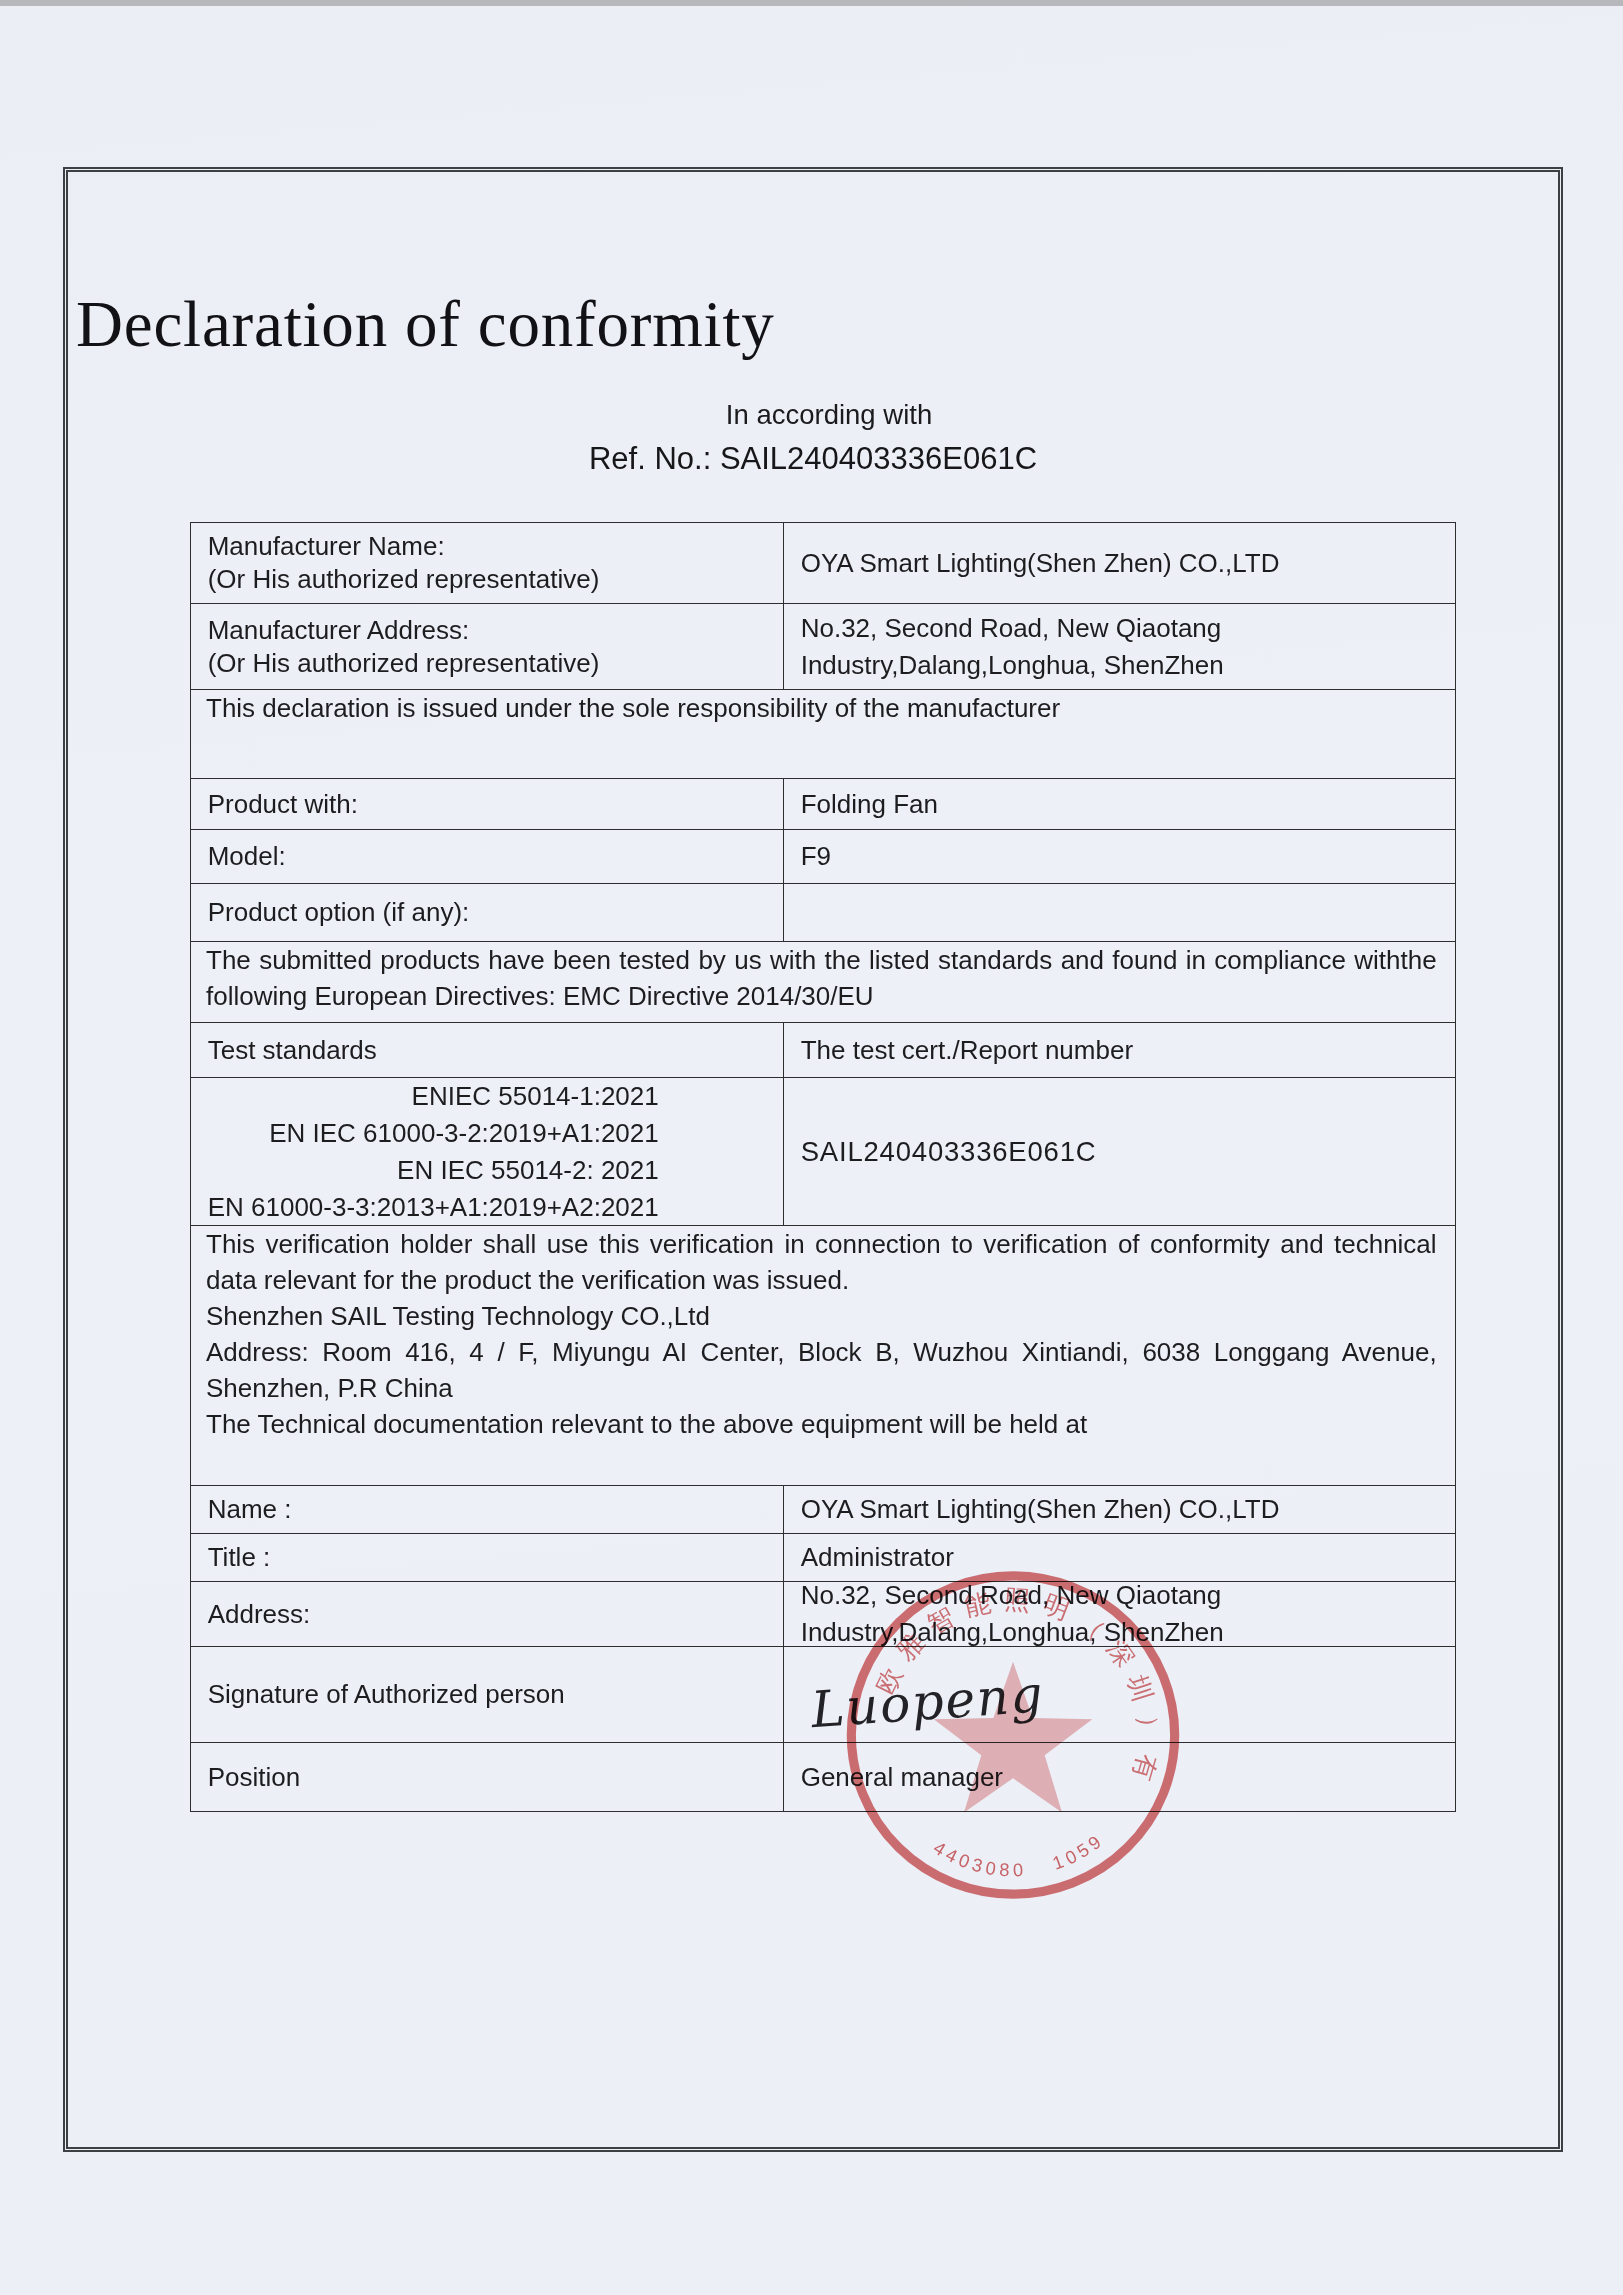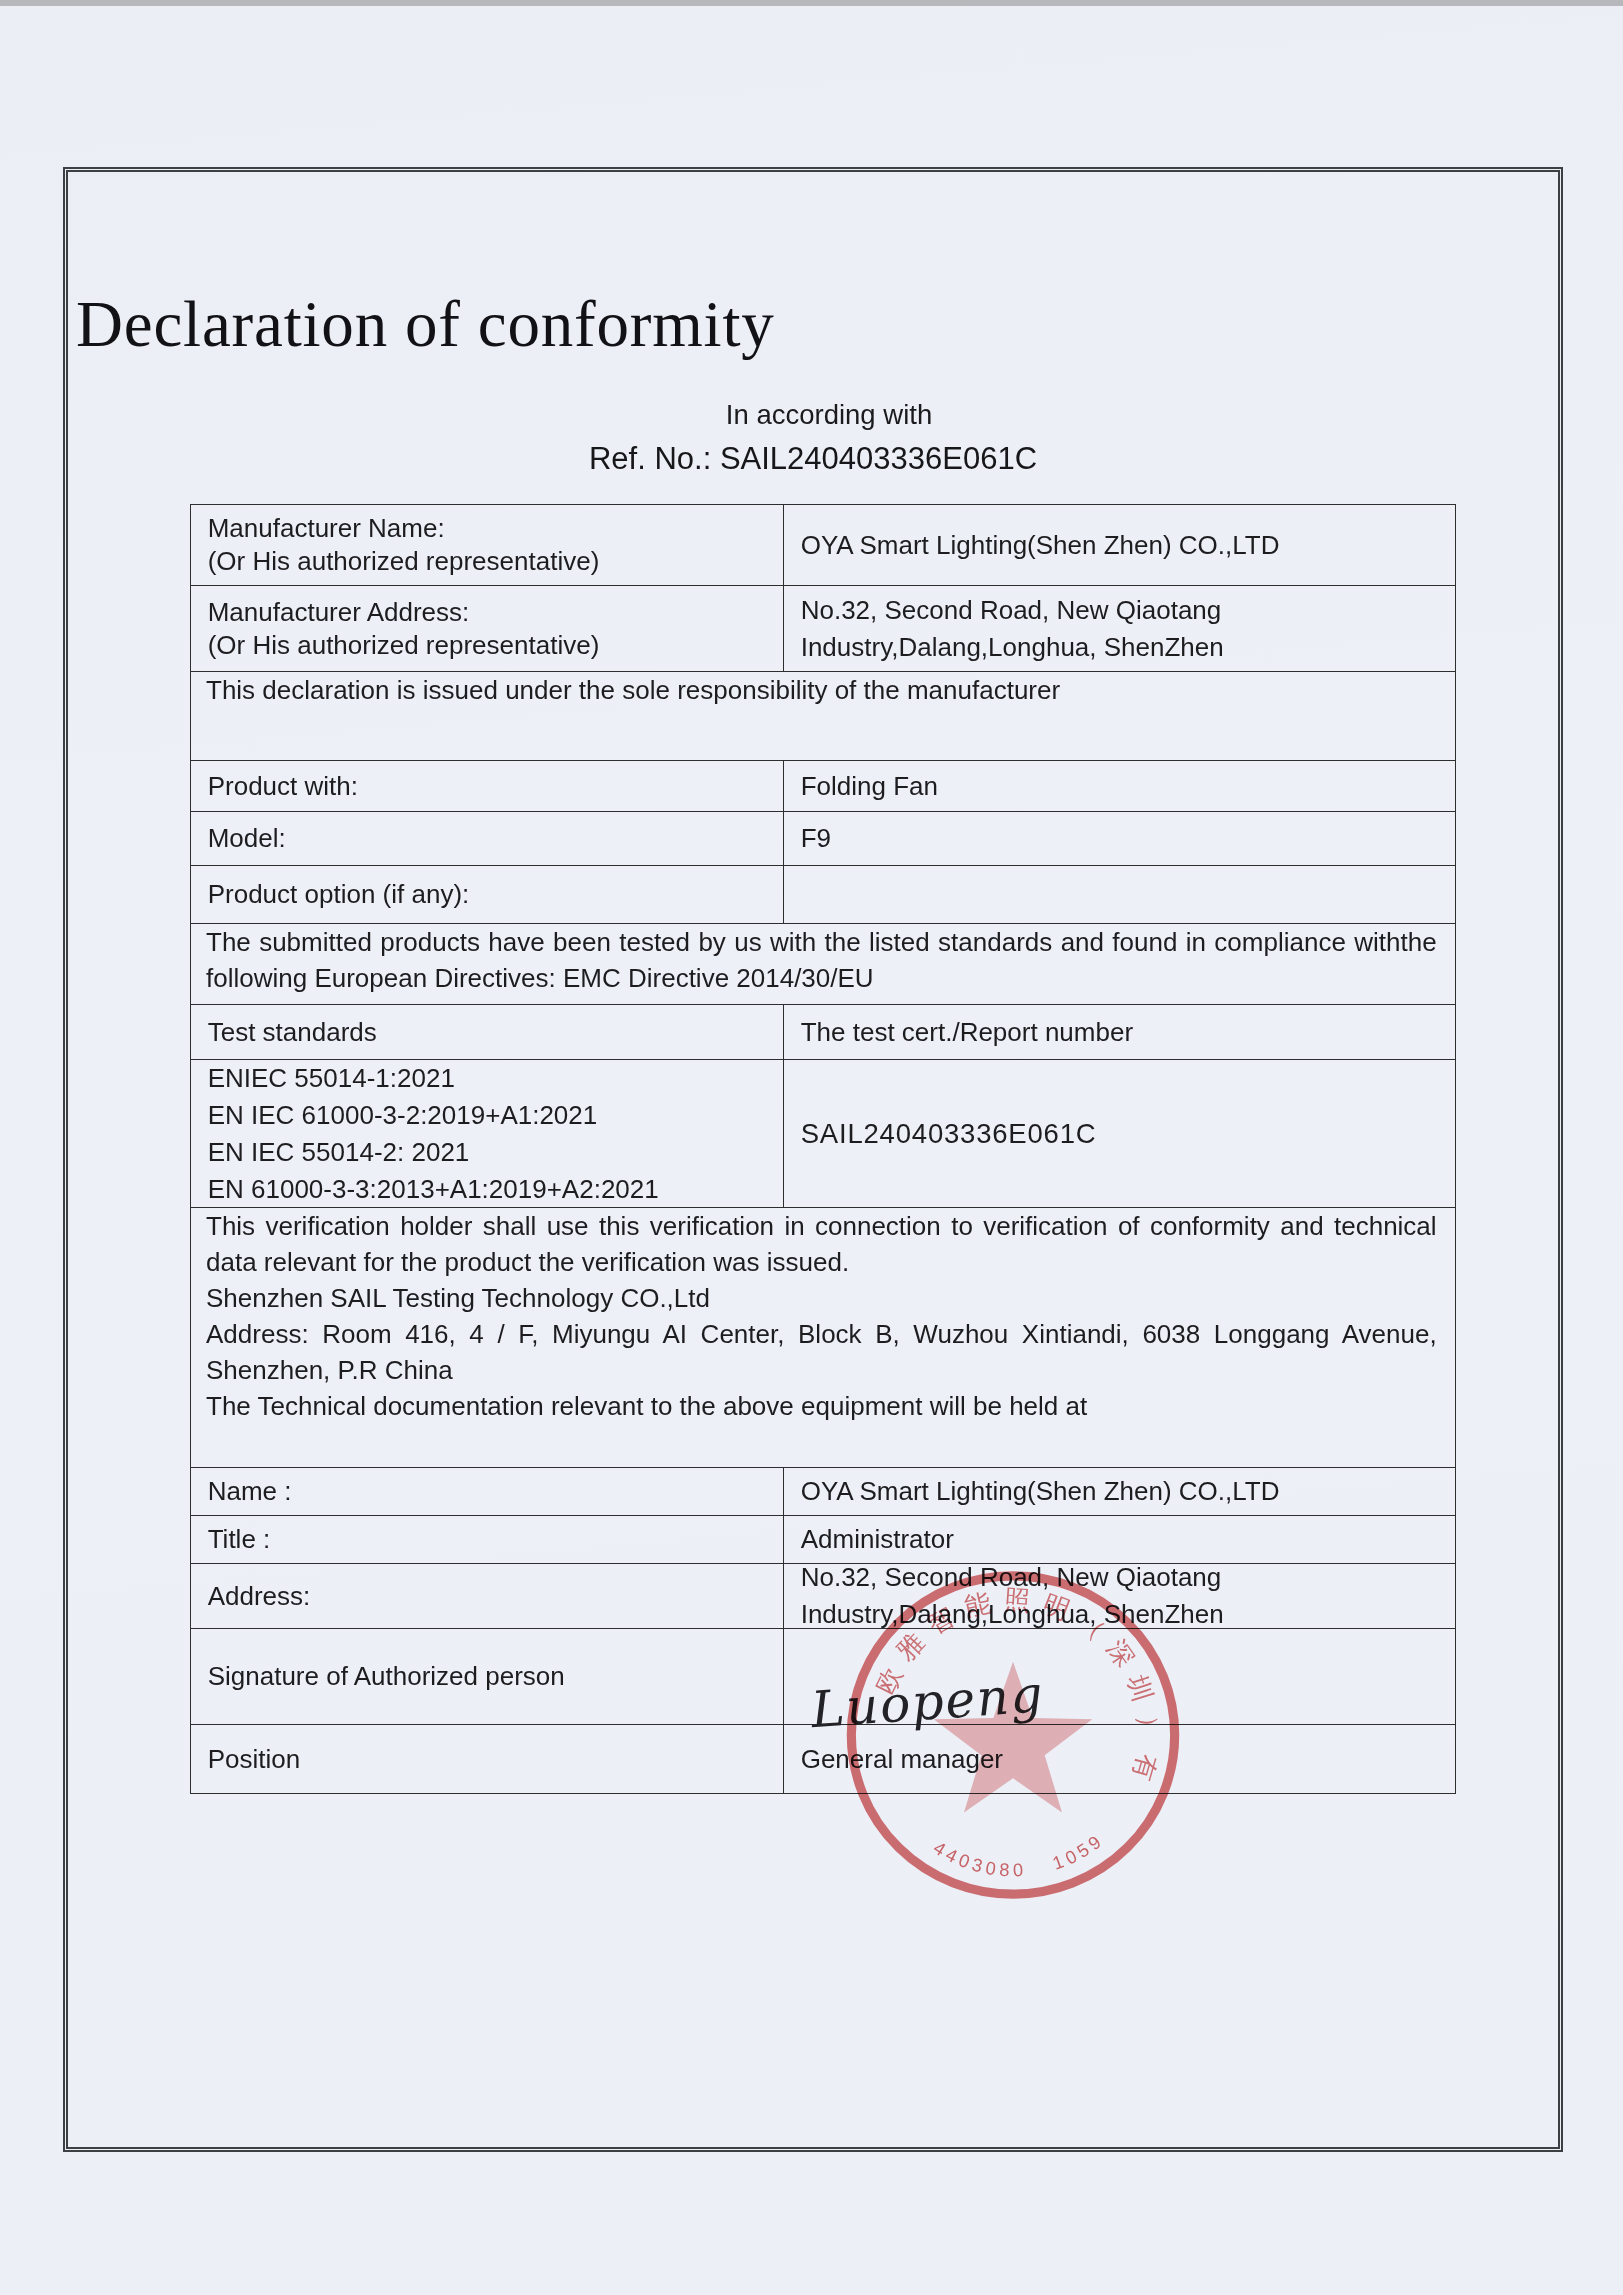--- a/index.html
+++ b/index.html
@@ -29,37 +29,37 @@
   }
   .subtitle{
     position:absolute;top:227px;left:0;width:100%;
     text-align:center;font-size:27.5px;color:#1b1b1e;margin-left:16px;
   }
   .refno{
     position:absolute;top:269px;left:0;width:100%;
     text-align:center;font-size:31px;color:#17171a;
   }
   .tbl{
-    position:absolute;left:122px;top:332px;width:1266px;
+    position:absolute;left:122px;top:350px;width:1266px;
     border:1.7px solid var(--line);
     font-size:26px;
   }
   .row{display:flex;border-bottom:1.7px solid var(--line);}
   .row:last-child{border-bottom:none;}
   .cell{display:flex;align-items:center;padding:0 16.7px;}
   .label{width:593px;border-right:1.7px solid var(--line);}
   .value{flex:1;}
   .pre{white-space:pre-line;}
   .lh40{line-height:33px;}
   .lh44{line-height:37px;}
   .note-cell{width:100%;display:flex;align-items:flex-start;padding:0 18.4px 0 15px;}
   .note-cell > span{display:block;width:100%;text-align:justify;white-space:pre-line;line-height:36px;}
   .r1{height:81px;}  .r2{height:86px;} .r3{height:89px;}
   .r4{height:51px;}  .r5{height:54px;text-align:center;}  .r6{height:58px;}
-  .r7{height:81px;}  .r8{height:55px;}  .r9{height:148px;}
+  .r7{height:81px;}  .r8{height:55px;}  .r9{height:148px;text-align:right;}
   .r10{height:260px;}.r11{height:48px;} .r12{height:48px;}
   .r13{height:65px;} .r14{height:96px;}.r15{height:68px;}
   .r16{height:58px;}
   .report-no{font-size:27.5px;letter-spacing:0.8px;}
   .serif-cell{font-family:"Liberation Serif", serif;font-size:28px;}
   .signature{
     position:absolute;left:811px;top:1672px;width:267px;
     font-family:"DejaVu Serif", serif;font-style:italic;font-weight:500;
     font-size:50px;color:#232327;transform:rotate(-4deg);
     letter-spacing:1.7px;z-index:3;

